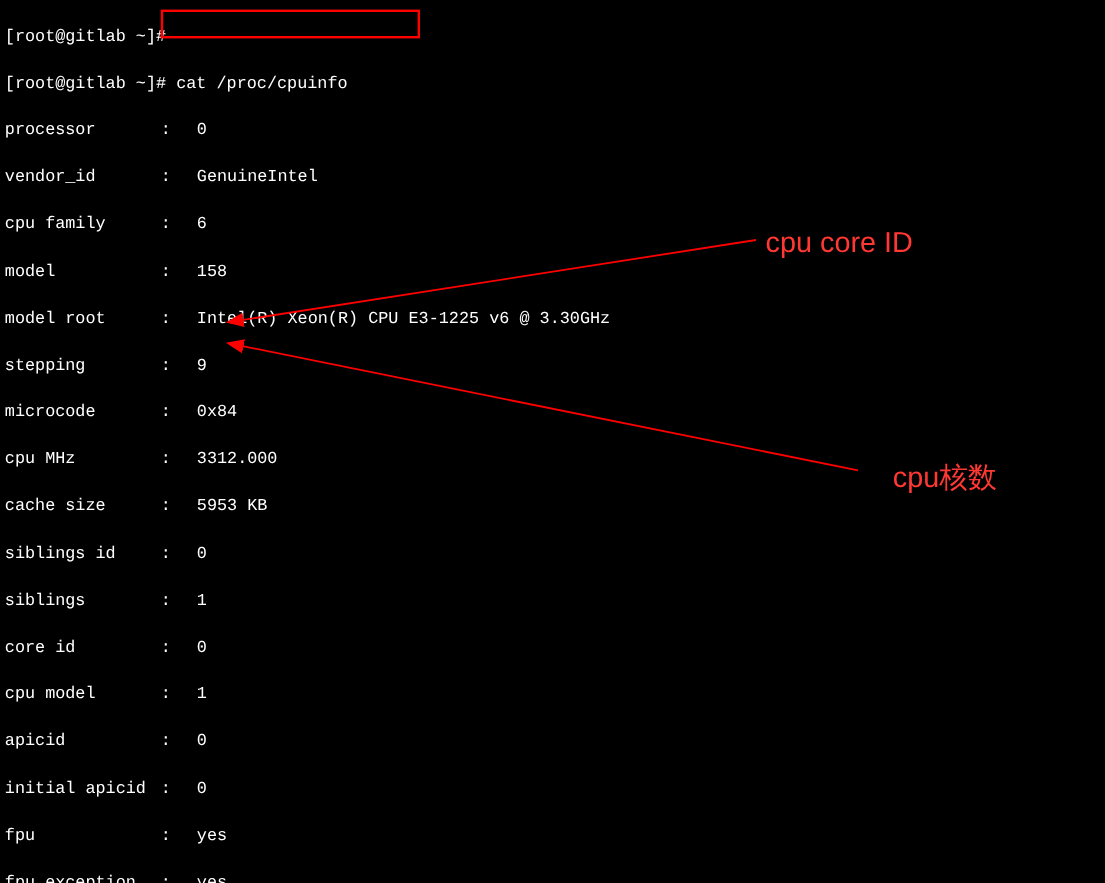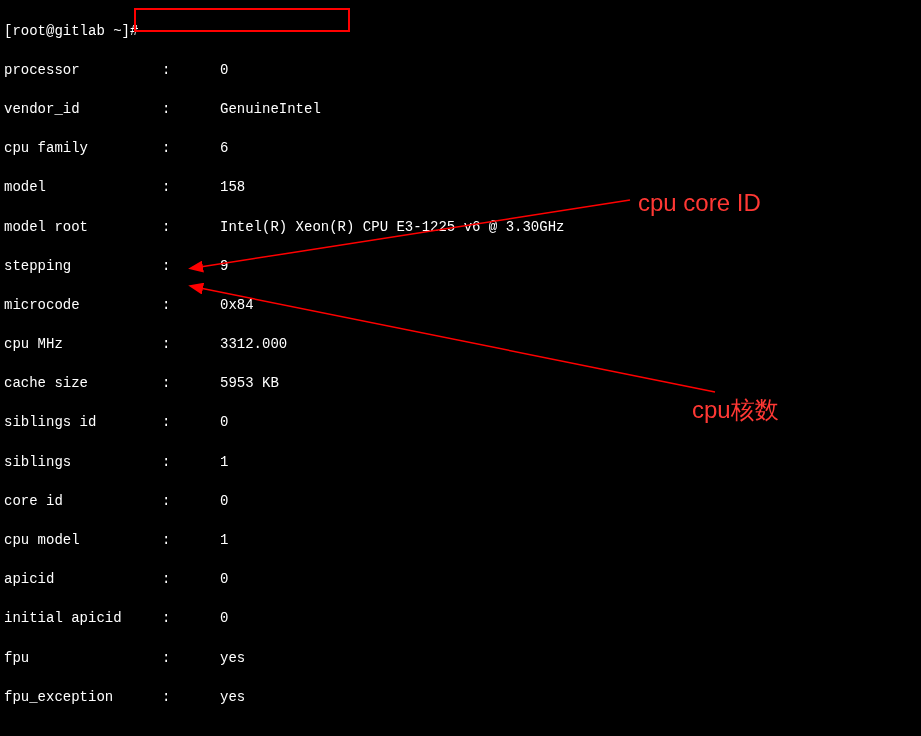--- a/index.html
+++ b/index.html
@@ -13,21 +13,20 @@
       width: 921px;
       overflow: hidden;
       position: relative;
     }
     .terminal {
       padding: 2px 4px;
       white-space: pre;
     }
     .line {
       display: flex;
-      gap: 28px;
     }
     .key {
       width: 130px;
       display: inline-block;
     }
     .sep {
       width: 30px;
       display: inline-block;
     }
     .val {
@@ -50,34 +49,34 @@
       color: #ff3834;
       font-family: Arial, sans-serif;
       font-size: 24px;
       pointer-events: none;
     }
     .annotation1 {
       left: 638px;
       top: 186px;
     }
     .annotation2 {
-      left: 692px;
+      left: 744px;
       top: 382px;
-      margin-top: 11px;
     }
     .arrow {
       position: absolute;
       pointer-events: none;
     }
   </style>
 </head>
 <body>
 
 <div class="terminal">
 <div><span>[root@gitlab ~]#</span></div>
+<div><span class="prompt">[root@gitlab ~]# </span><span>cat /proc/cpuinfo</span></div>
 <div class="line"><span class="key">processor</span><span class="sep">: </span><span class="val">0</span></div>
 <div class="line"><span class="key">vendor_id</span><span class="sep">: </span><span class="val">GenuineIntel</span></div>
 <div class="line"><span class="key">cpu family</span><span class="sep">: </span><span class="val">6</span></div>
 <div class="line"><span class="key">model</span><span class="sep">: </span><span class="val">158</span></div>
 <div class="line"><span class="key">model root</span><span class="sep">: </span><span class="val">Intel(R) Xeon(R) CPU E3-1225 v6 @ 3.30GHz</span></div>
 <div class="line"><span class="key">stepping</span><span class="sep">: </span><span class="val">9</span></div>
 <div class="line"><span class="key">microcode</span><span class="sep">: </span><span class="val">0x84</span></div>
 <div class="line"><span class="key">cpu MHz</span><span class="sep">: </span><span class="val">3312.000</span></div>
 <div class="line"><span class="key">cache size</span><span class="sep">: </span><span class="val">5953 KB</span></div>
 <div class="line"><span class="key">siblings id</span><span class="sep">: </span><span class="val">0</span></div>

